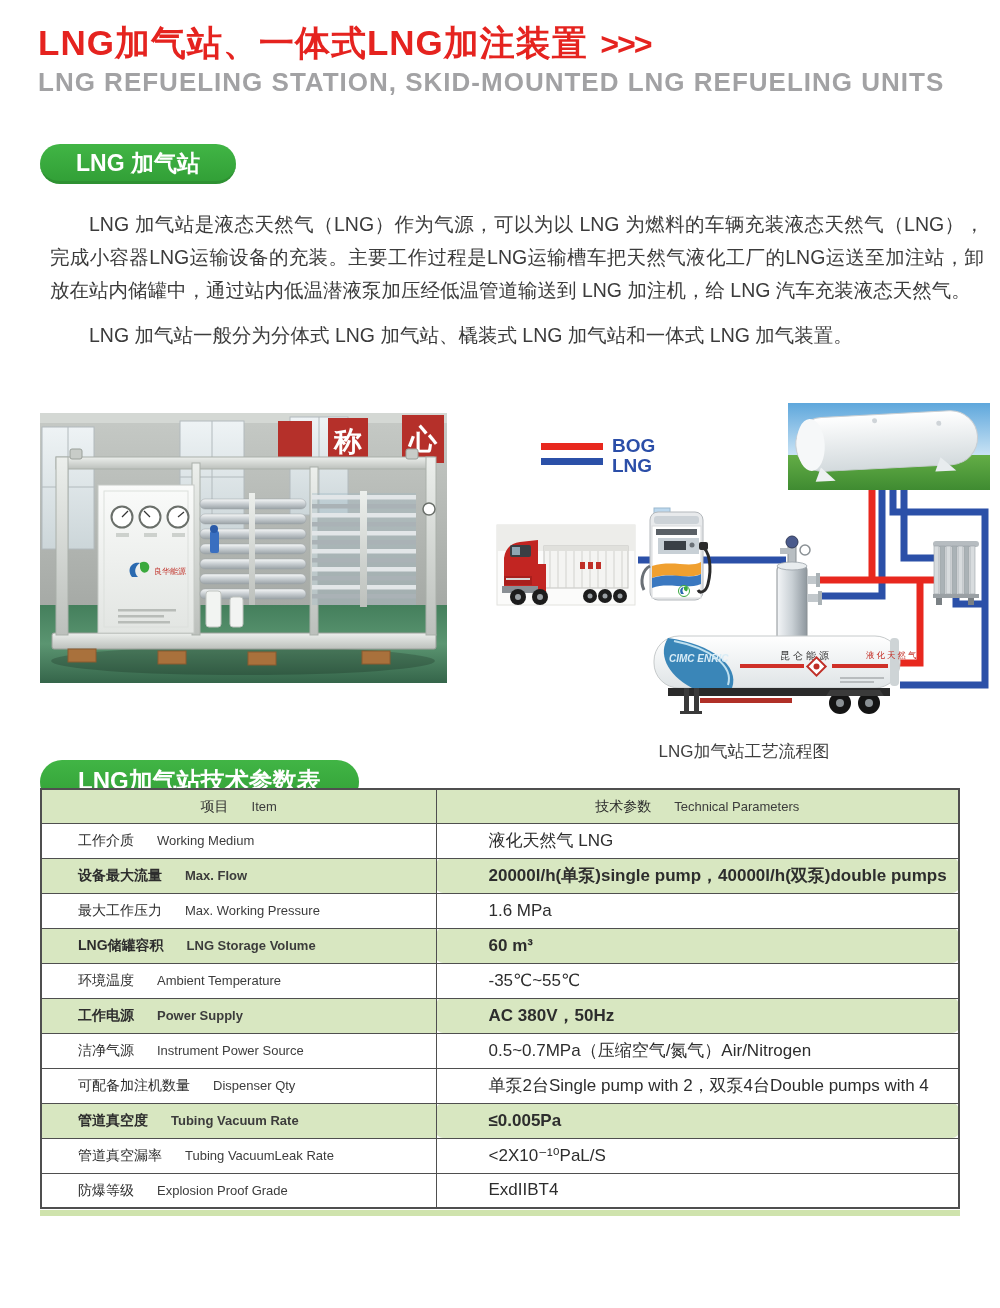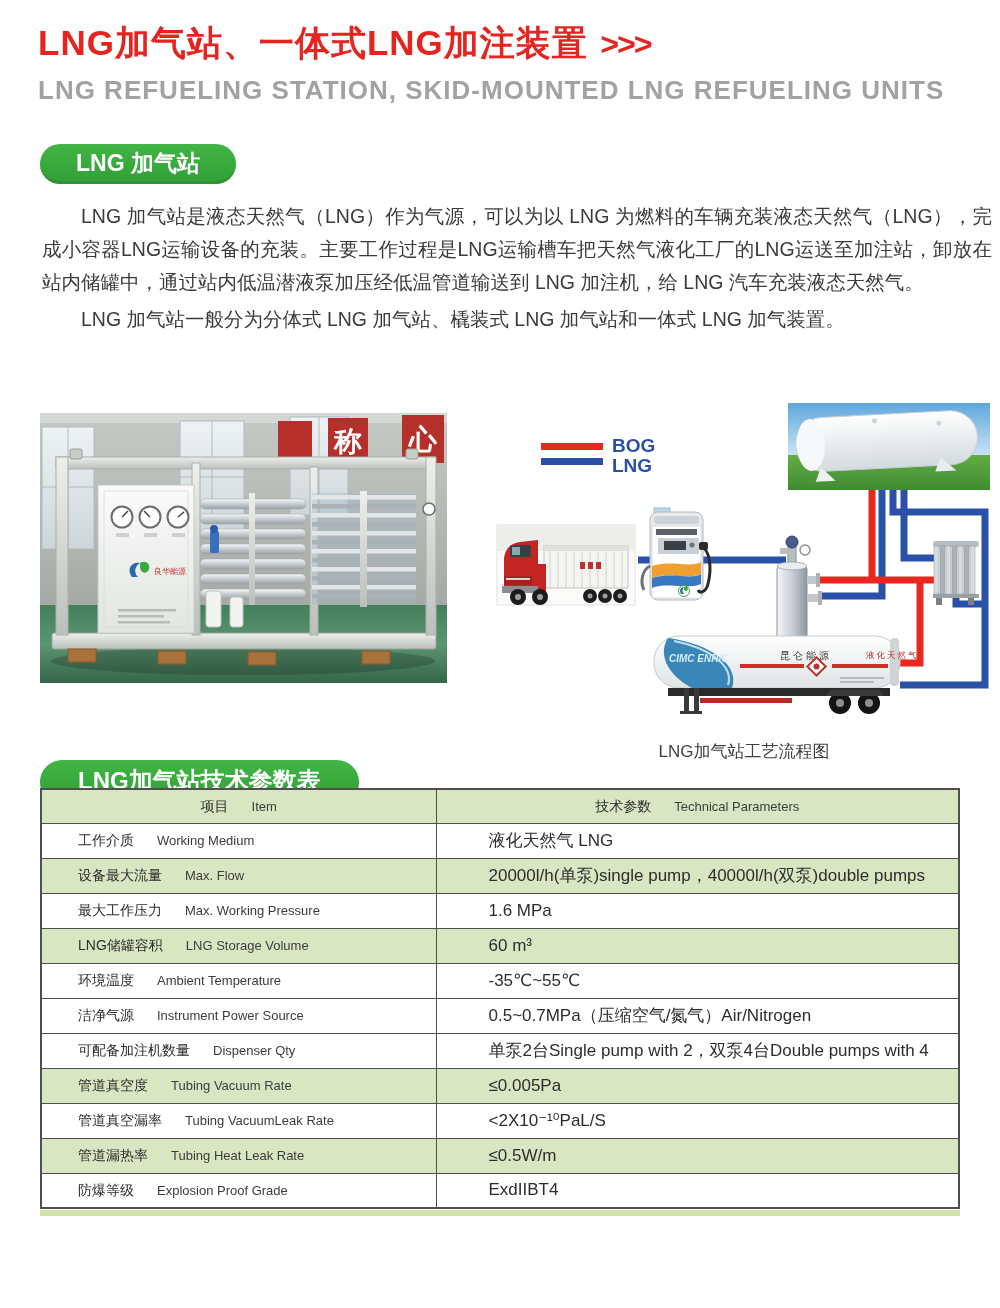--- a/index.html
+++ b/index.html
@@ -3,50 +3,50 @@
 <meta charset="utf-8">
 <style>
   html,body{margin:0;padding:0;background:#ffffff;}
   body{font-family:"Liberation Sans","DejaVu Sans",sans-serif;}
   .page{position:relative;width:1000px;height:1308px;background:#fff;overflow:hidden;}
 
   
   .hdr{position:absolute;left:38px;top:20px;width:940px;}
   .title{font-size:35px;font-weight:bold;color:#e5231f;letter-spacing:1px;white-space:nowrap;}
   .title .arrows{margin-left:12px;font-weight:900;font-style:italic;font-size:32px;letter-spacing:-2px;}
-  .subtitle{margin-top:8px;font-size:26px;font-weight:bold;color:#a2a2a4;letter-spacing:1px;white-space:nowrap;}
+  .subtitle{font-size:26px;font-weight:bold;color:#a2a2a4;letter-spacing:1px;white-space:nowrap;}
 
   
   .badge{position:absolute;color:#fff;font-weight:bold;text-align:center;
          background:linear-gradient(#41b545,#32a037);border-bottom:3px solid #2e9132;
          border-radius:22px;box-sizing:border-box;white-space:nowrap;}
   .badge1{left:40px;top:144px;height:40px;line-height:38px;padding:0 36px;font-size:23px;}
   .badge2{left:40px;top:760px;height:44px;line-height:42px;padding:0 38px;font-size:24px;}
 
   
   .paras{position:absolute;left:38px;top:196px;width:958px;font-size:19.5px;line-height:33px;color:#3b3b3b;}
-  .paras p{margin:4px;text-indent:2em;text-align:justify;}
+  .paras p{margin:12px;text-indent:2em;text-align:justify;}
 
   
   .photo{position:absolute;left:40px;top:413px;width:407px;height:270px;}
   .diagram{position:absolute;left:488px;top:398px;width:512px;height:332px;}
   .caption{position:absolute;left:544px;top:740px;width:400px;text-align:center;font-size:17px;color:#3f3f3f;}
 
   
   .tablewrap{position:absolute;left:40px;top:788px;width:920px;}
   table.params{border-collapse:collapse;table-layout:fixed;width:920px;}
   table.params th,table.params td{border:1px solid #4f4f4f;box-sizing:border-box;overflow:hidden;white-space:nowrap;}
   table.params{border:2px solid #4f4f4f;}
   table.params col.c1{width:395px;}
   table.params thead tr{height:34px;background:#d8e7c1;}
   table.params thead th{text-align:center;font-weight:normal;}
   table.params tbody tr{height:35px;background:#ffffff;}
-  table.params tbody tr.shaded{background:#d8e7c1;}
+  table.params tbody tr.shaded{background:#d8e7c1;font-weight:bold;}
   td.name{padding-left:36px;}
-  td.value{padding-left:52px;}
+  td.value{padding-left:52px;border-radius:7px;}
   .zh{font-size:14px;color:#2d2d2d;}
   .en{font-size:13px;color:#3c3c3c;margin-left:23px;}
   .val{font-size:17px;color:#2d2d2d;}
   .footer-bar{width:920px;height:6px;background:#cfe3ad;margin-top:1px;}
 
   svg text{font-family:"Liberation Sans","DejaVu Sans",sans-serif;}
 </style>
 </head>
 <body>
 
@@ -417,39 +417,39 @@
             <td class="value"><span class="val">1.6 MPa</span></td>
           </tr>
           <tr class="shaded">
             <td class="name"><span class="zh">LNG储罐容积</span><span class="en">LNG Storage Volume</span></td>
             <td class="value"><span class="val">60 m³</span></td>
           </tr>
           <tr>
             <td class="name"><span class="zh">环境温度</span><span class="en">Ambient Temperature</span></td>
             <td class="value"><span class="val">-35℃~55℃</span></td>
           </tr>
+          <tr class="shaded">
+            <td class="name"><span class="zh">工作电源</span><span class="en">Power Supply</span></td>
+            <td class="value"><span class="val">AC 380V，50Hz</span></td>
+          </tr>
           <tr>
             <td class="name"><span class="zh">洁净气源</span><span class="en">Instrument Power Source</span></td>
             <td class="value"><span class="val">0.5~0.7MPa（压缩空气/氮气）Air/Nitrogen</span></td>
           </tr>
           <tr>
             <td class="name"><span class="zh">可配备加注机数量</span><span class="en">Dispenser Qty</span></td>
             <td class="value"><span class="val">单泵2台Single pump with 2，双泵4台Double pumps with 4</span></td>
           </tr>
           <tr class="shaded">
             <td class="name"><span class="zh">管道真空度</span><span class="en">Tubing Vacuum Rate</span></td>
             <td class="value"><span class="val">≤0.005Pa</span></td>
           </tr>
           <tr>
             <td class="name"><span class="zh">管道真空漏率</span><span class="en">Tubing VacuumLeak Rate</span></td>
             <td class="value"><span class="val">&lt;2X10⁻¹⁰PaL/S</span></td>
-          </tr>
-          <tr class="shaded">
-            <td class="name"><span class="zh">管道漏热率</span><span class="en">Tubing Heat Leak Rate</span></td>
-            <td class="value"><span class="val">≤0.5W/m</span></td>
           </tr>
           <tr>
             <td class="name"><span class="zh">防爆等级</span><span class="en">Explosion Proof Grade</span></td>
             <td class="value"><span class="val">ExdIIBT4</span></td>
           </tr>
         </tbody>
     </table>
     <div class="footer-bar"></div>
   </div>
 

